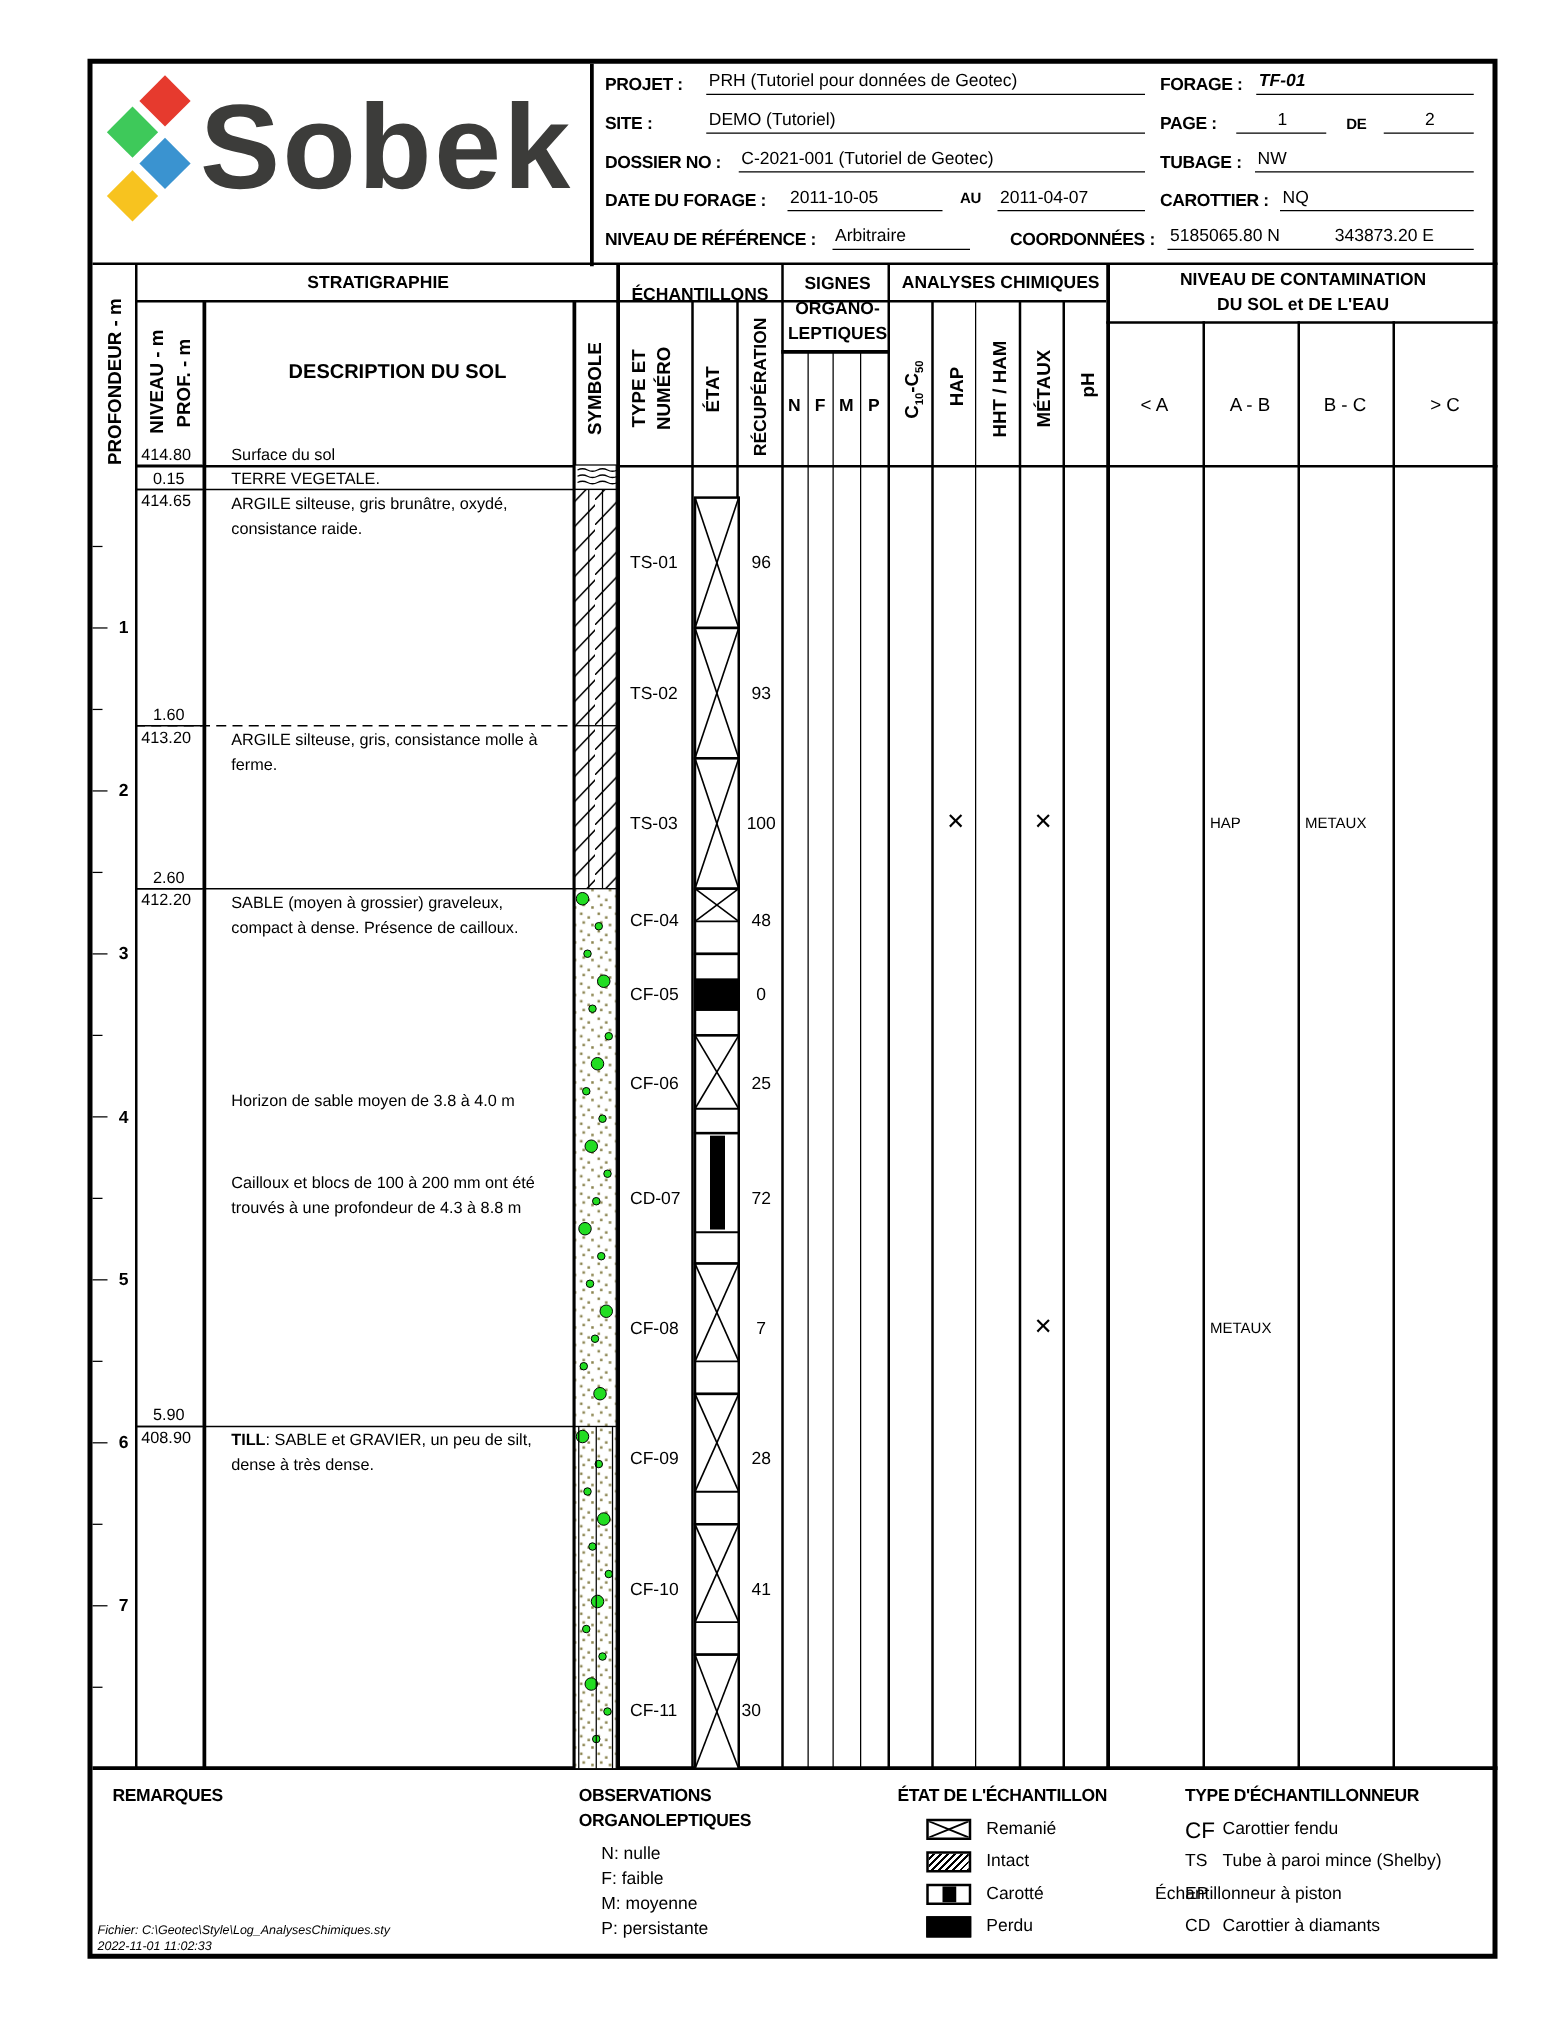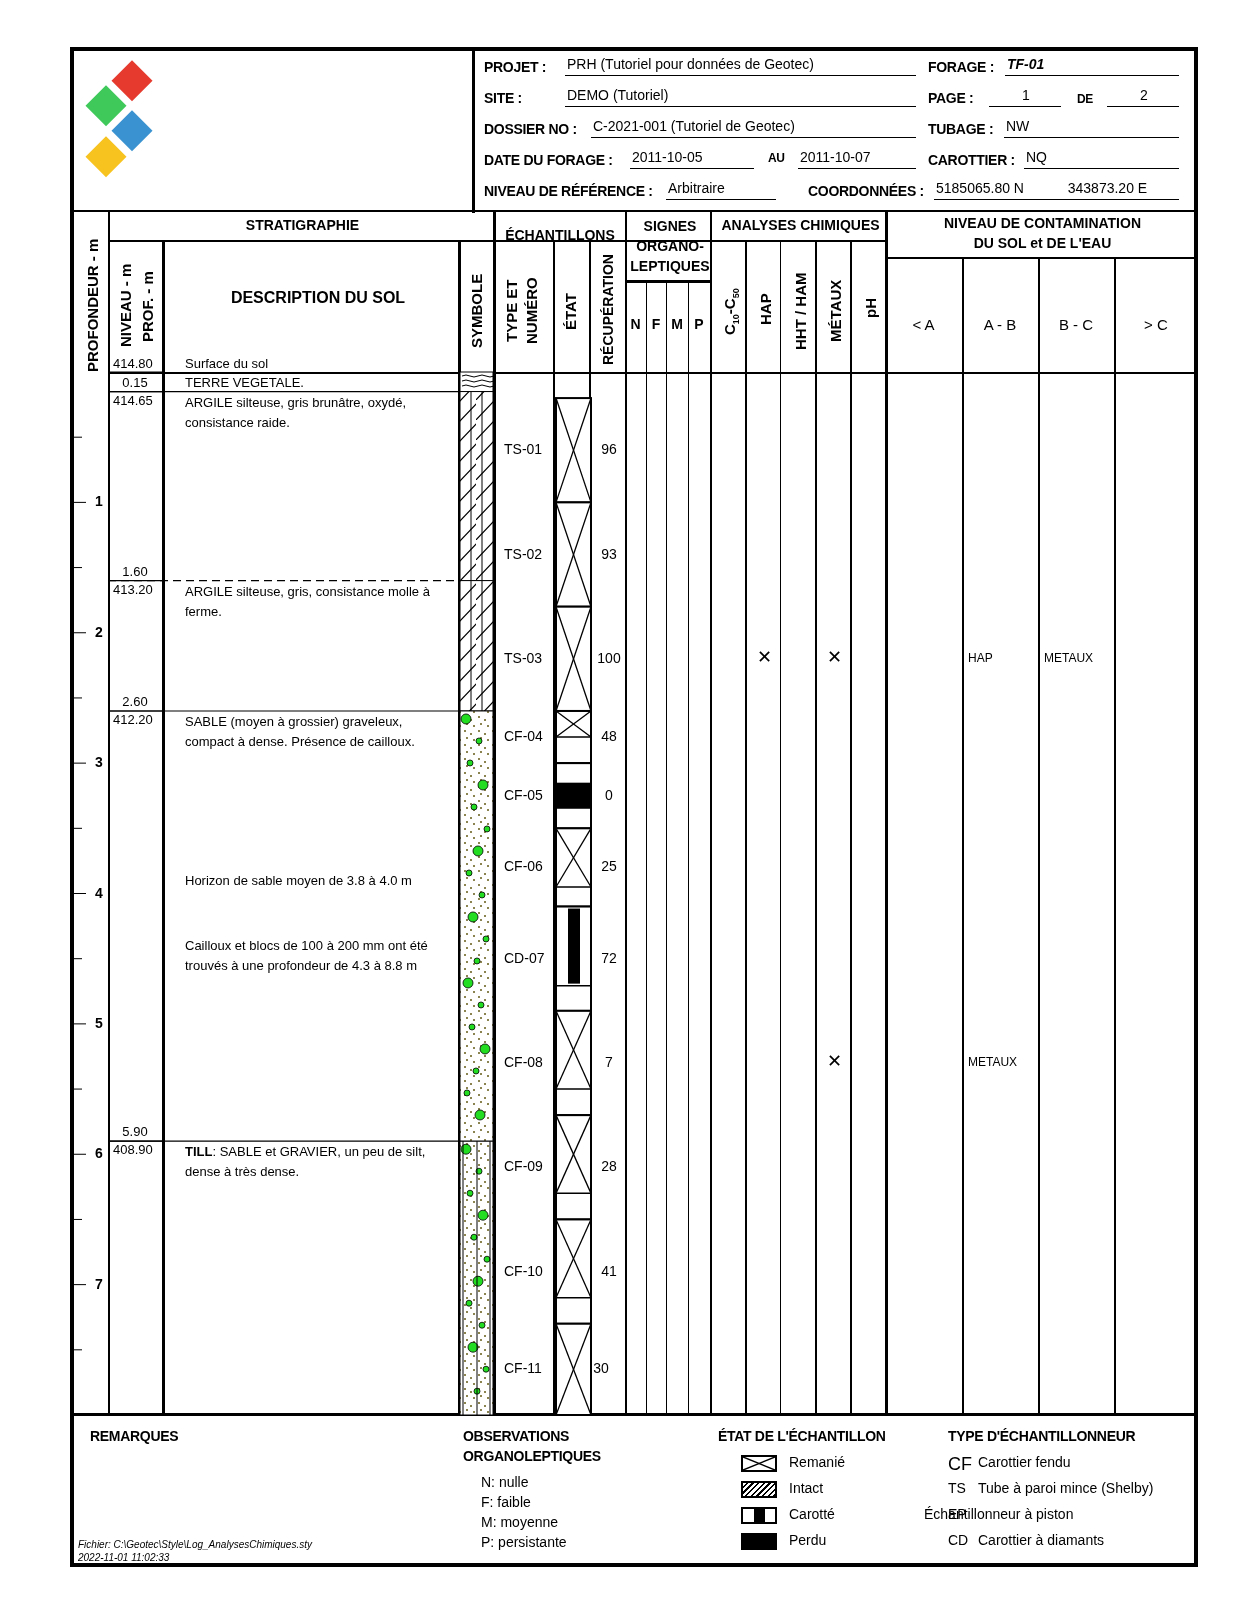--- a/index.html
+++ b/index.html
@@ -22,35 +22,36 @@
 
 <div class="frame"></div>
 
 <div class="abs" style="left:82px;top:60px;width:390px;height:125px;">
   <svg width="390" height="125">
     <rect id="lg-r" x="36" y="6" width="29" height="29" transform="rotate(45 50 20)" fill="#e63a2e"></rect>
     <rect id="lg-g" x="10" y="31" width="29" height="29" transform="rotate(45 24 45)" fill="#3ec95a"></rect>
     <rect id="lg-b" x="36" y="56" width="29" height="29" transform="rotate(45 50 70)" fill="#3a93d0"></rect>
     <rect id="lg-y" x="10" y="82" width="29" height="29" transform="rotate(45 24 96)" fill="#f7c31f"></rect>
   </svg>
+  <div id="logo-text" style="position: absolute; left: 78px; top: 10px; font-size: 96px; font-weight: bold; letter-spacing: 2px; line-height: 96px; color: rgb(60, 60, 58);">Sobek</div>
 </div>
 
 <div class="hl" style="left:472px;top:51px;width:3px;height:162px"></div>
 <div class="hl" style="left:74px;top:210px;width:1124px;height:2px"></div>
 
 <div class="t lab" style="left:484px;top:59px">PROJET :</div>
 <div class="val" style="left:565px;top:56px;width:351px">PRH   (Tutoriel pour données de Geotec)</div>
 <div class="t lab" style="left:484px;top:90px">SITE :</div>
 <div class="val" style="left:565px;top:87px;width:351px">DEMO   (Tutoriel)</div>
 <div class="t lab" style="left:484px;top:121px">DOSSIER NO :</div>
 <div class="val" style="left:591px;top:118px;width:325px">C-2021-001   (Tutoriel de Geotec)</div>
 <div class="t lab" style="left:484px;top:152px">DATE DU FORAGE :</div>
 <div class="val" style="left:630px;top:149px;width:124px">2011-10-05</div>
 <div class="t lab" style="left:768px;top:151px;font-size:12px">AU</div>
-<div class="val" style="left:798px;top:149px;width:118px">2011-10-07</div>
+<div class="val" style="left:798px;top:149px;width:118px">2011-04-07</div>
 <div class="t lab" style="left:484px;top:183px">NIVEAU DE RÉFÉRENCE :</div>
 <div class="val" style="left:666px;top:180px;width:110px">Arbitraire</div>
 <div class="t lab" style="left:808px;top:183px">COORDONNÉES :</div>
 <div class="val" style="left:934px;top:180px;width:245px">
   <span>5185065.80   N</span>
   <span style="display:inline-block;width:36px"></span>
   <span>343873.20  E</span>
 </div>
 
 <div class="t lab" style="left:928px;top:59px">FORAGE :</div>

